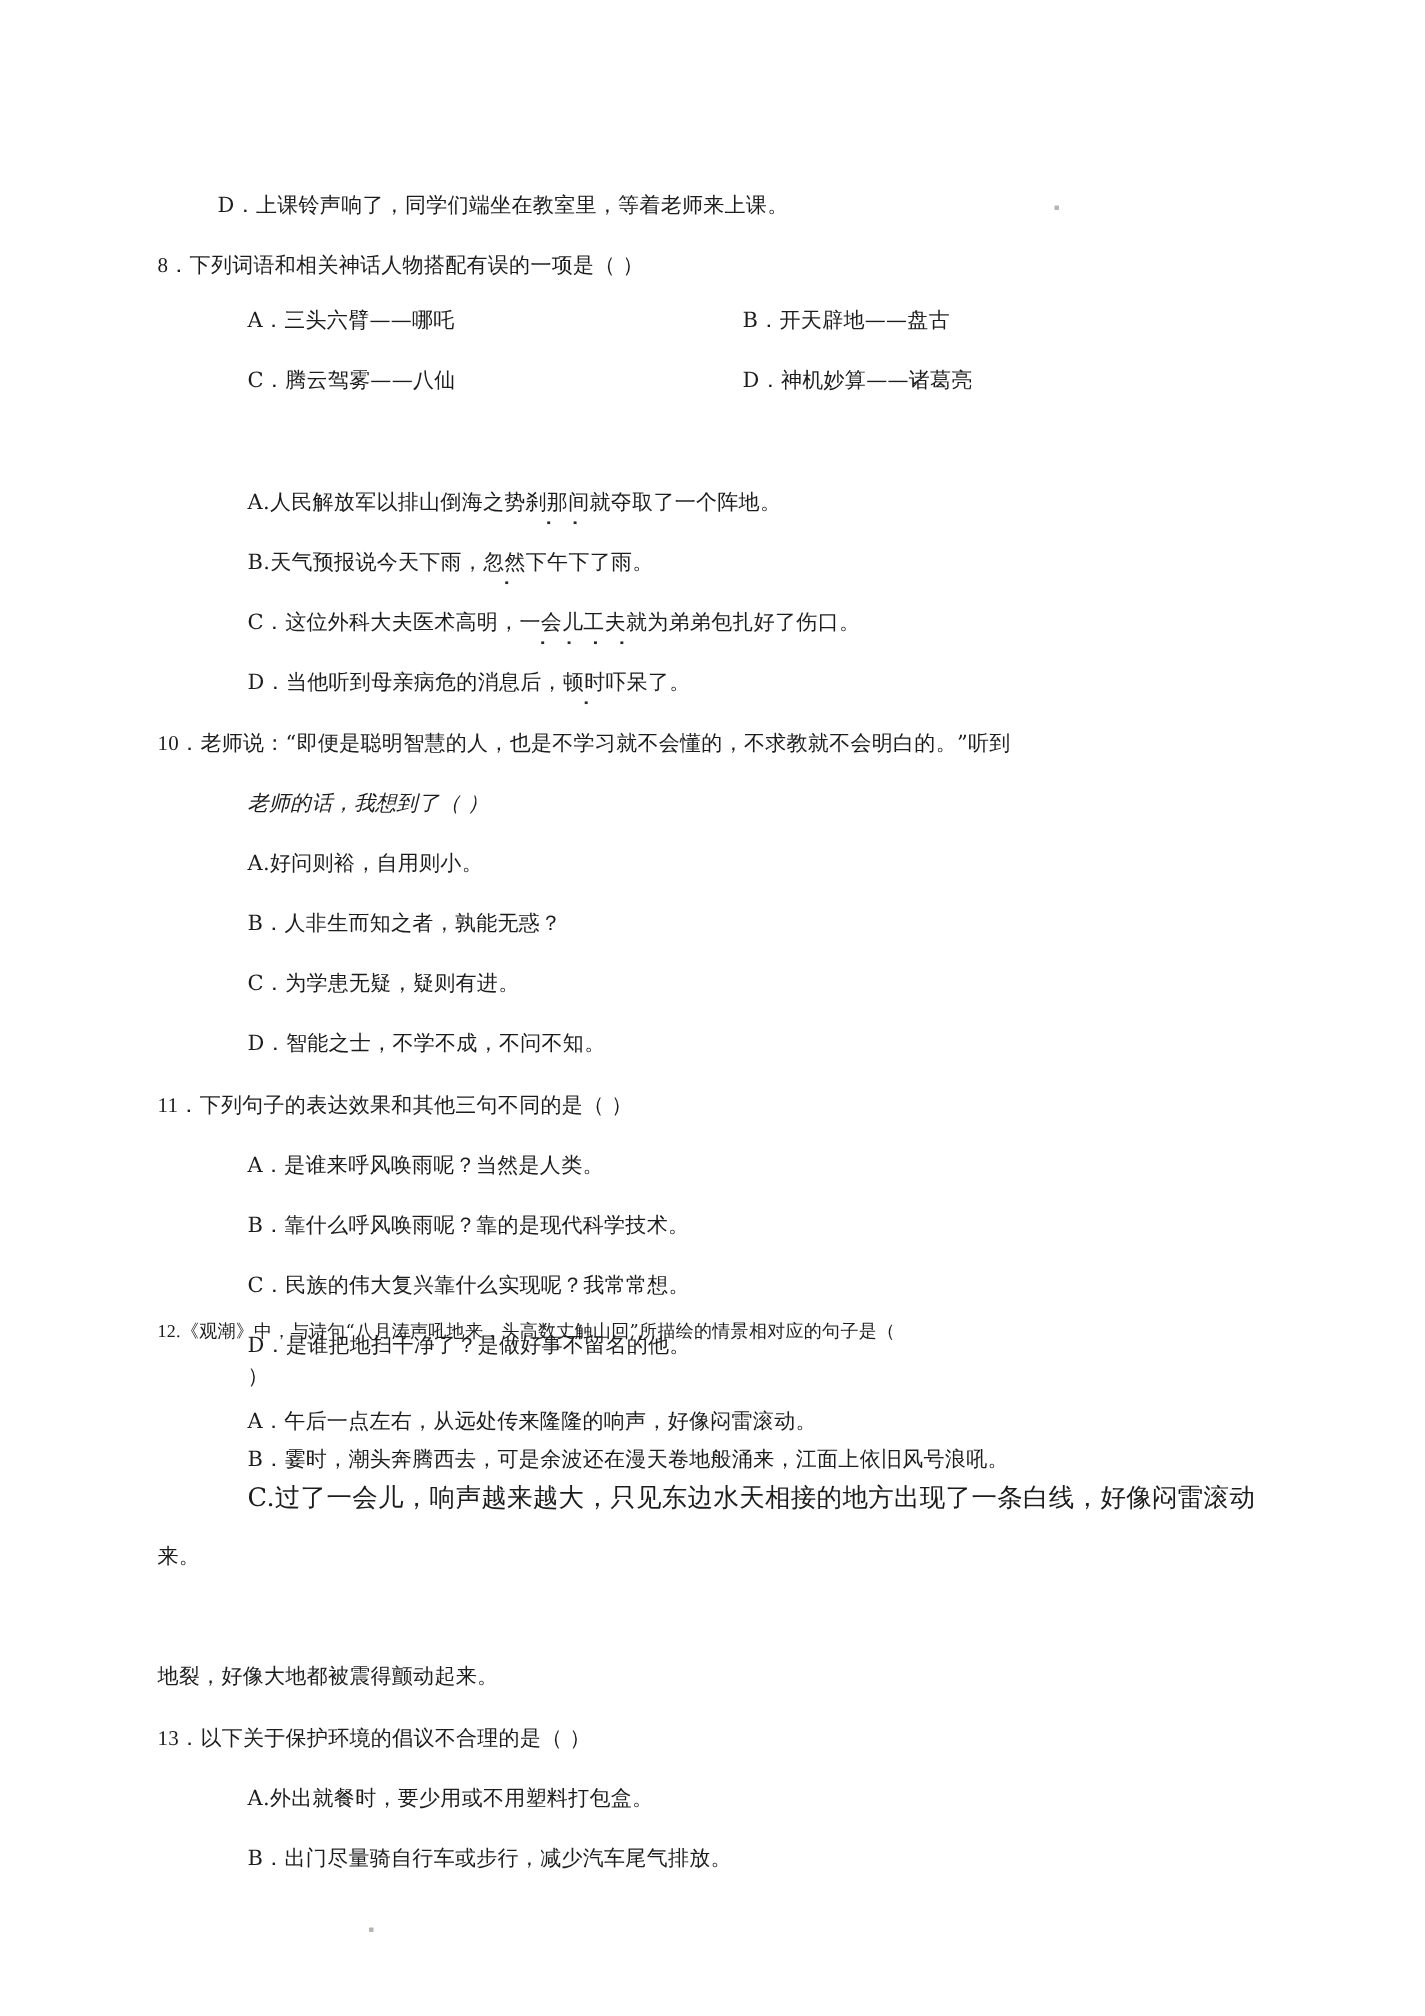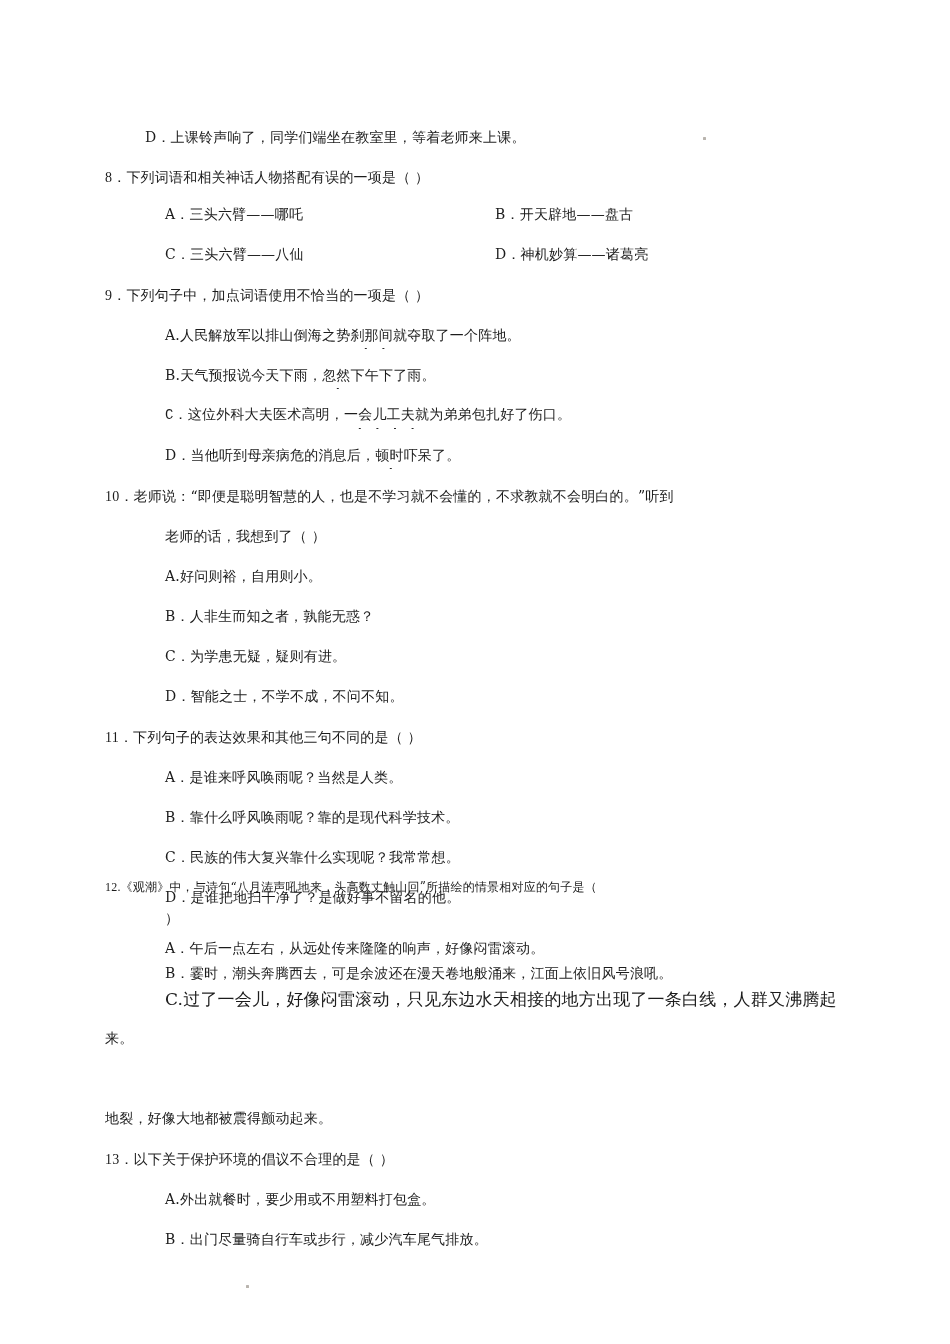--- a/index.html
+++ b/index.html
@@ -77,47 +77,44 @@
   <div class="line cjk" style="left:145px; top:130px;">D．上课铃声响了，同学们端坐在教室里，等着老师来上课。</div>
 
   <div class="speck" style="left:703px; top:137px; width:3px; height:3px;"></div>
 
   <div class="line" style="left:105px; top:170px;">
     <span class="lbl">8．</span><span class="cjk">下列词语和相关神话人物搭配有误的一项是（        ）</span>
   </div>
 
   <div class="line cjk" style="left:165px; top:207px;">A．三头六臂——哪吒</div>
   <div class="line cjk" style="left:495px; top:207px;">B．开天辟地——盘古</div>
-  <div class="line cjk" style="left:165px; top:247px;">C．三头六臂——八仙</div>
+  <div class="line cjk" style="left:165px; top:247px;">C．腾云驾雾——八仙</div>
   <div class="line cjk" style="left:495px; top:247px;">D．神机妙算——诸葛亮</div>
 
-  <div class="line" style="left:105px; top:288px;">
-    <span class="lbl">9．</span><span class="cjk">下列句子中，加点词语使用不恰当的一项是（        ）</span>
-  </div>
 
   <div class="line cjk" style="left:165px; top:328px;">
     <span>A.人民解放军以排山倒海之势</span><span class="dotted d3">刹那间</span><span>就夺取了一个阵地。</span>
   </div>
 
   <div class="line cjk" style="left:165px; top:368px;">
     <span>B.天气预报说今天下雨，</span><span class="dotted d2">忽然</span><span>下午下了雨。</span>
   </div>
 
-  <div class="line cjk" style="left:165px; top:408px;font-family:Liberation Mono, monospace;">
+  <div class="line cjk" style="left:165px; top:408px;">
     <span>C．这位外科大夫医术高明，</span><span class="dotted d5">一会儿工夫</span><span>就为弟弟包扎好了伤口。</span>
   </div>
 
   <div class="line cjk" style="left:165px; top:448px;">
     <span>D．当他听到母亲病危的消息后，</span><span class="dotted d2">顿时</span><span>吓呆了。</span>
   </div>
 
   <div class="line" style="left:105px; top:489px;">
     <span class="lbl">10．</span><span class="cjk">老师说：“即便是聪明智慧的人，也是不学习就不会懂的，不求教就不会明白的。”听到</span>
   </div>
-  <div class="line cjk" style="left:165px; top:529px;">老师的话，我想到了（        ）</div>
+  <div class="line cjk" style="left:165px; top:529px;font-style:italic;">老师的话，我想到了（        ）</div>
 
   <div class="line cjk" style="left:165px; top:569px;">A.好问则裕，自用则小。</div>
   <div class="line cjk" style="left:165px; top:609px;">B．人非生而知之者，孰能无惑？</div>
   <div class="line cjk" style="left:165px; top:649px;">C．为学患无疑，疑则有进。</div>
   <div class="line cjk" style="left:165px; top:689px;">D．智能之士，不学不成，不问不知。</div>
 
   <div class="line" style="left:105px; top:730px;">
     <span class="lbl">11．</span><span class="cjk">下列句子的表达效果和其他三句不同的是（        ）</span>
   </div>
 
@@ -127,21 +124,21 @@
   <div class="line cjk" style="left:165px; top:850px;">C．民族的伟大复兴靠什么实现呢？我常常想。</div>
 
   <div class="line" style="left: 105px; top: 881px; font-size: 12px;">
     <span class="lbl">12.</span><span class="cjk">《观潮》中，与诗句“八月涛声吼地来，头高数丈触山回”所描绘的情景相对应的句子是（</span>
   </div>
   <div class="line cjk" style="left: 165px; top: 911px;">）</div>
 
   <div class="line cjk" style="left: 165px; top: 941px;">A．午后一点左右，从远处传来隆隆的响声，好像闷雷滚动。</div>
   <div class="line cjk" style="left: 165px; top: 966px;">B．霎时，潮头奔腾西去，可是余波还在漫天卷地般涌来，江面上依旧风号浪吼。</div>
 
-  <div class="line cjk" style="left: 165px; top: 991px; font-size: 17px;">C.过了一会儿，好像闷雷滚动，只见东边水天相接的地方出现了一条白线，人群又沸腾起</div>
+  <div class="line cjk" style="left: 165px; top: 991px; font-size: 17px;">C.过了一会儿，响声越来越大，只见东边水天相接的地方出现了一条白线，好像闷雷滚动</div>
   <div class="line cjk" style="left: 105px; top: 1031px;">来。</div>
 
   <div class="line cjk" style="left: 105px; top: 1111px;">地裂，好像大地都被震得颤动起来。</div>
 
   <div class="line" style="left: 105px; top: 1152px;">
     <span class="lbl">13．</span><span class="cjk">以下关于保护环境的倡议不合理的是（        ）</span>
   </div>
 
   <div class="line cjk" style="left: 165px; top: 1192px;">A.外出就餐时，要少用或不用塑料打包盒。</div>
   <div class="line cjk" style="left: 165px; top: 1232px;">B．出门尽量骑自行车或步行，减少汽车尾气排放。</div>

